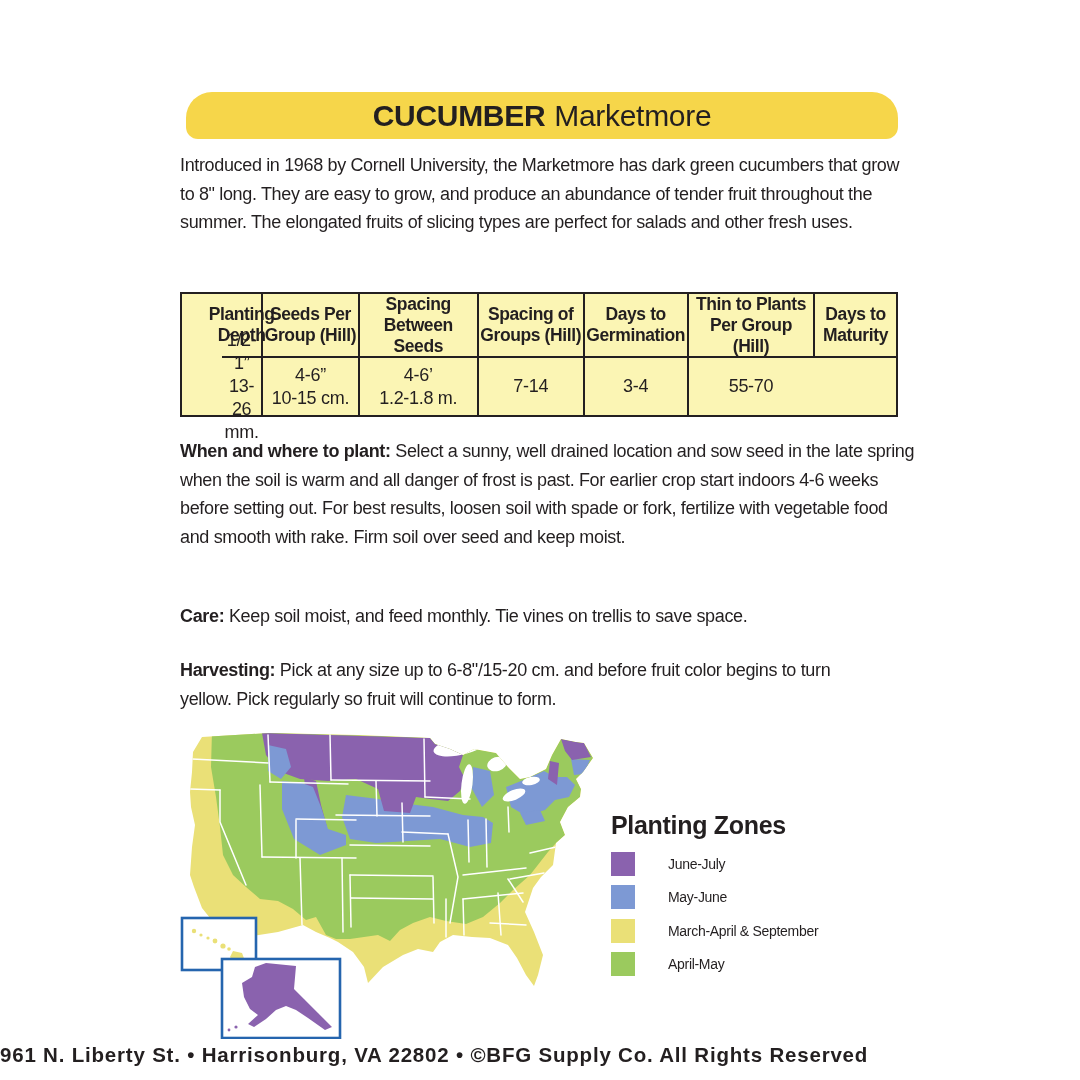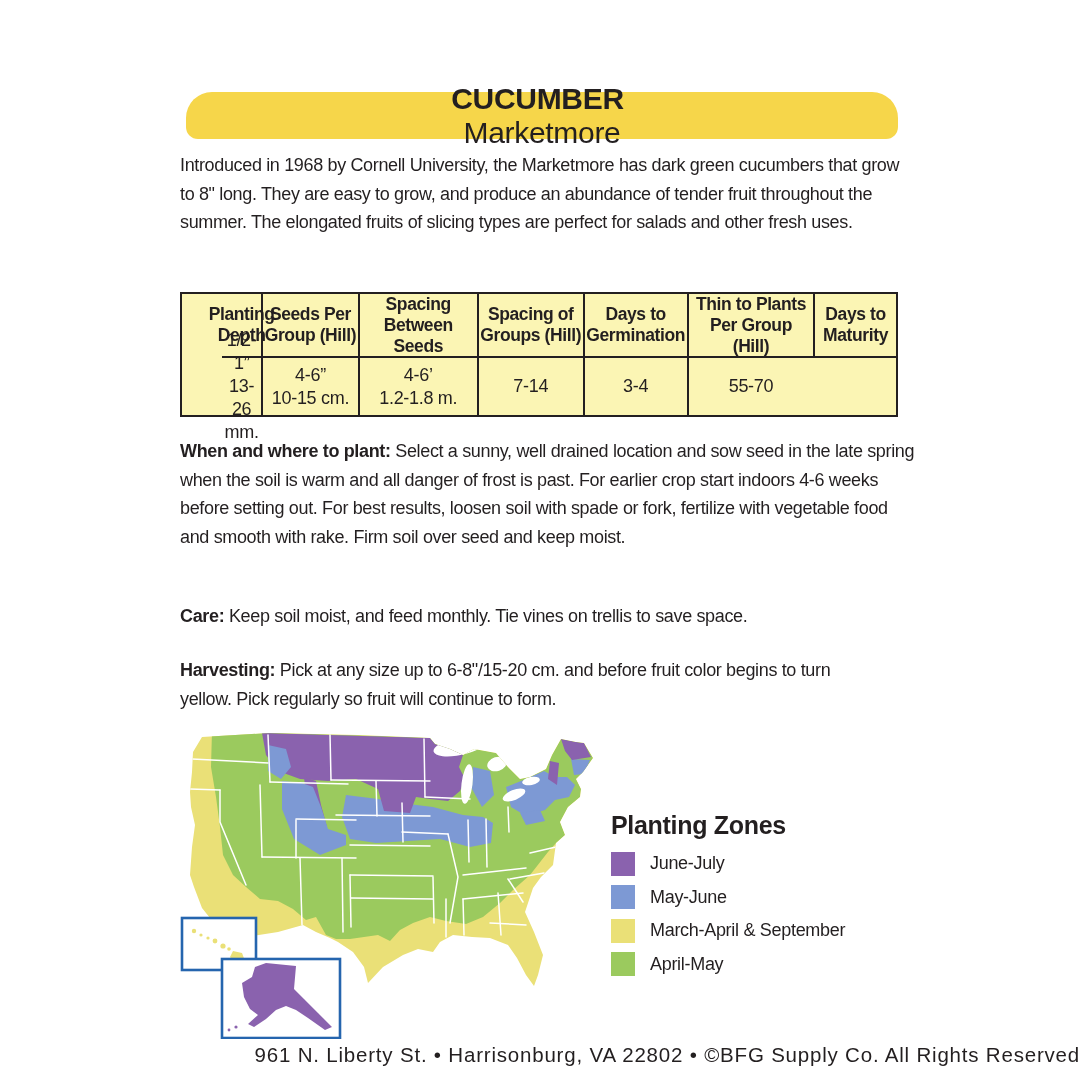--- a/index.html
+++ b/index.html
@@ -1,20 +1,20 @@
 <!DOCTYPE html>
 <html style="--zone1: #8A62AE; --zone2: #7D99D4; --zone3: #9BCA5E; --zone4: #EAE077; --banner: #F6D64A; --table-bg: #FBF5B4; --inset: #2565AE;"><head>
 <meta charset="utf-8">
 <style>
   html,body{margin:0;padding:0;background:#e8e8e8;}
   .page{position:relative;width:1080px;height:1080px;background:#ffffff;overflow:hidden;
         font-family:"Liberation Sans","DejaVu Sans",sans-serif;color:#231F20;margin:0 auto;}
   .banner{position:absolute;left:186px;top:92px;width:712px;height:47px;
           border-radius:26px 26px 12px 12px;background:var(--banner,#F6D64A);
-          display:flex;align-items:center;justify-content:center;font-size:30px;letter-spacing:-0.3px;flex-direction:column;}
+          display:flex;align-items:center;justify-content:center;font-size:30px;letter-spacing:-0.3px;}
   .banner b{font-weight:bold;margin-right:9px;}
   .para{position:absolute;font-size:18px;line-height:28.6px;letter-spacing:-0.35px;}
   .para b{letter-spacing:-0.35px;}
   #intro{left:180px;top:151px;width:728px;}
   #when{left:180px;top:437px;width:737px;}
   #care{left:180px;top:602px;width:740px;}
   #harvest{left:180px;top:656px;width:706px;}
   .ptable{position:absolute;left:180px;top:292px;width:714px;border:2px solid #231F20;
           background:var(--table-bg,#FBF5B4);display:grid;
           grid-template-columns:11.1% 13.5% 16.7% 14.8% 14.6% 17.7% 11.6%;}
@@ -28,23 +28,23 @@
   .z3{fill:var(--zone3,#9BCA5E);} .z4{fill:var(--zone4,#EAE077);}
   .stateline{stroke:#ffffff;stroke-width:1.5;fill:none;stroke-linecap:round;}
   .lake{fill:#ffffff;}
   .insetbox{fill:#ffffff;stroke:var(--inset,#2565AE);stroke-width:2.6;}
   .legend{position:absolute;left:611px;top:811px;width:300px;}
   .legend-title{font-size:25px;font-weight:bold;letter-spacing:-0.3px;margin-bottom:7px;}
   .legend-item{display:flex;align-items:center;height:33.5px;}
   .legend-swatch{width:24px;height:24px;margin-right:15px;flex:0 0 auto;}
   .zc1{background:var(--zone1,#8A62AE);} .zc2{background:var(--zone2,#7D99D4);}
   .zc3{background:var(--zone3,#9BCA5E);} .zc4{background:var(--zone4,#EAE077);}
-  .legend-label{font-size:18px;letter-spacing:-0.3px;}
-  .footer{position:absolute;left:0;right:0;top:1043px;text-align:right;
-          font-size:20.5px;font-weight:400;letter-spacing:0.8px;margin-left:21px;}
+  .legend-label{font-size:14px;letter-spacing:-0.3px;margin-left:18px;}
+  .footer{position:absolute;left:0;right:0;top:1043px;text-align:left;
+          font-size:20.5px;font-weight:700;letter-spacing:0.8px;}
 </style>
 </head>
 <body>
 
 <div class="page">
 
   <div class="banner">
     <b>CUCUMBER</b>
     <span>Marketmore</span>
   </div>

